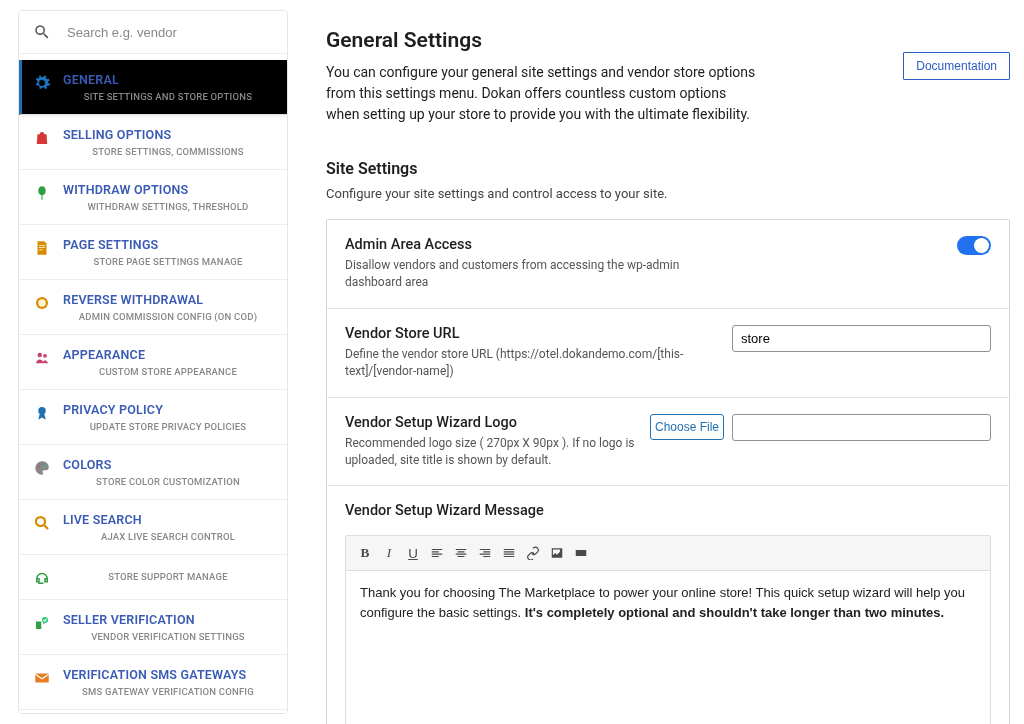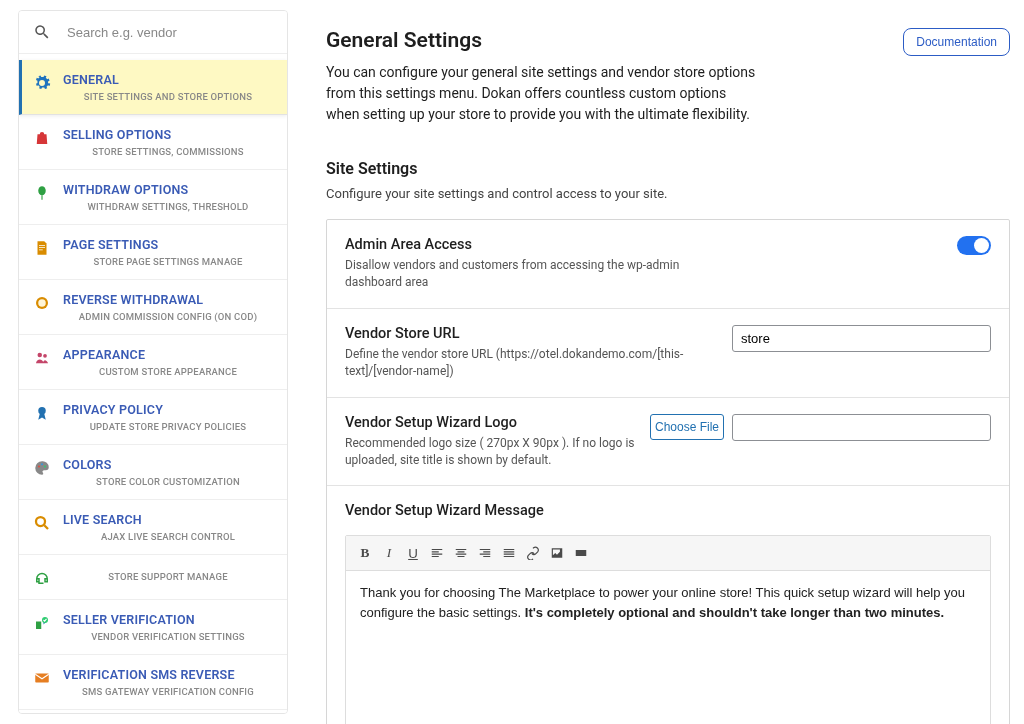--- a/index.html
+++ b/index.html
@@ -39,21 +39,21 @@
 
     .nav-item {
       display: flex;
       align-items: flex-start;
       padding: 12px 14px 12px 14px;
       border-bottom: 1px solid #eee;
       cursor: pointer;
       position: relative;
     }
     .nav-item.active {
-      background: #fef9c3;
+      background: #000000;
       box-shadow: 0 1px 4px rgba(0,0,0,0.08);
       border-left: 3px solid #2271b1;
       padding-left: 11px;
       border-bottom: 1px solid #e2e2e2;
     }
     .nav-icon {
       width: 18px;
       height: 18px;
       margin-right: 12px;
       margin-top: 2px;
@@ -99,22 +99,23 @@
       color: #1e1e1e;
       max-width: 430px;
       line-height: 1.5;
     }
     .doc-btn {
       border: 1px solid #2c5cc5;
       color: #2c5cc5;
       background: #fff;
       font-size: 12px;
       padding: 6px 12px;
-      border-radius: 8px;
+      border-radius: 1px;
       cursor: pointer;
+      margin-top: 24px;
     }
 
     .section-title {
       font-size: 16px;
       font-weight: 600;
       color: #1e1e1e;
       margin-top: 34px;
     }
     .section-desc {
       font-size: 13px;
@@ -371,21 +372,21 @@
     </span>
       </div>
       <div class="nav-item">
     <span class="nav-icon">
           <svg viewBox="0 0 24 24" width="18" height="18">
             <rect x="3" y="6" width="18" height="12" rx="1" fill="#e67e22"></rect>
             <path d="M3 7l9 6 9-6" stroke="#fff" stroke-width="1.5" fill="none"></path>
           </svg>
         </span>
     <span class="nav-text">
-      <div class="nav-title">VERIFICATION SMS REVERSE</div>
+      <div class="nav-title">VERIFICATION SMS GATEWAYS</div>
       <div class="nav-sub">SMS GATEWAY VERIFICATION CONFIG</div>
     </span>
       </div>
     </div>
 </div>
 
 <div class="main">
   <div class="header-row">
     <div>
       <div class="page-title">General Settings</div>

